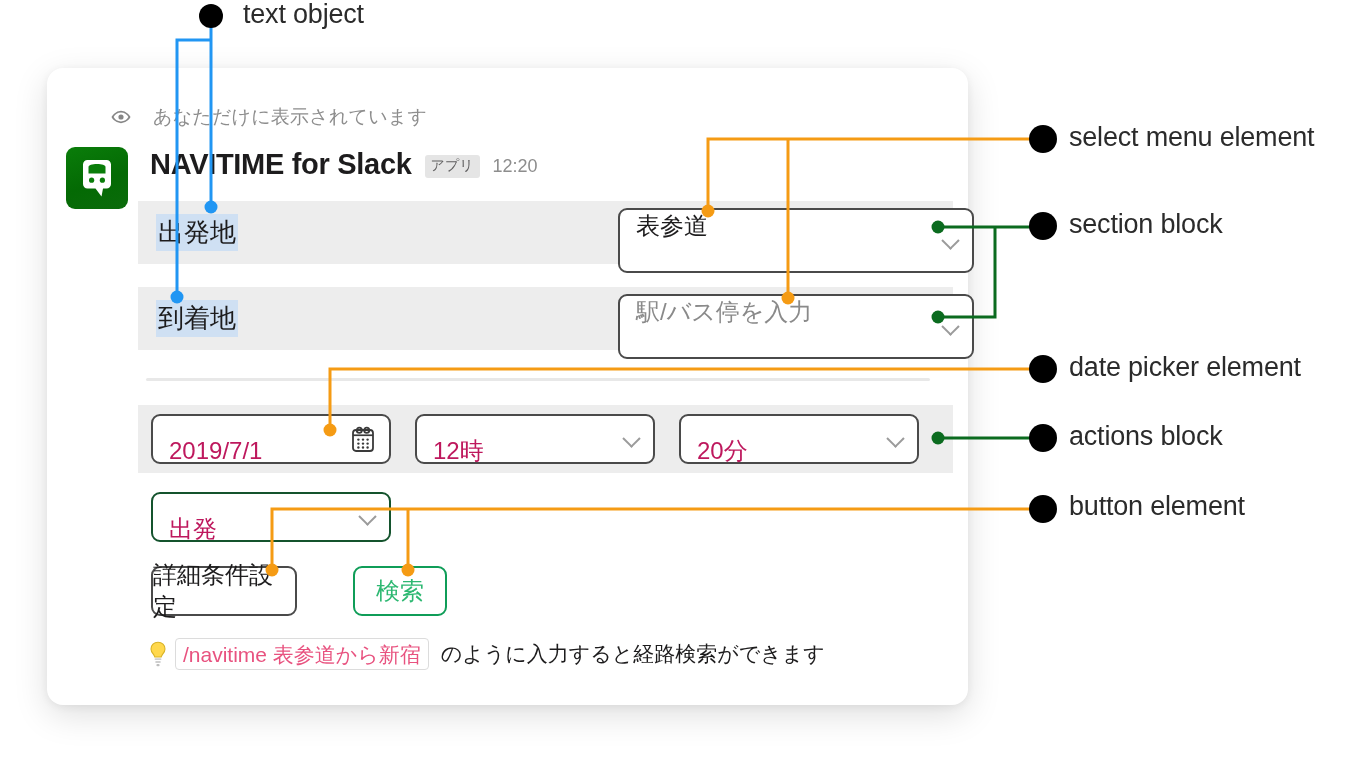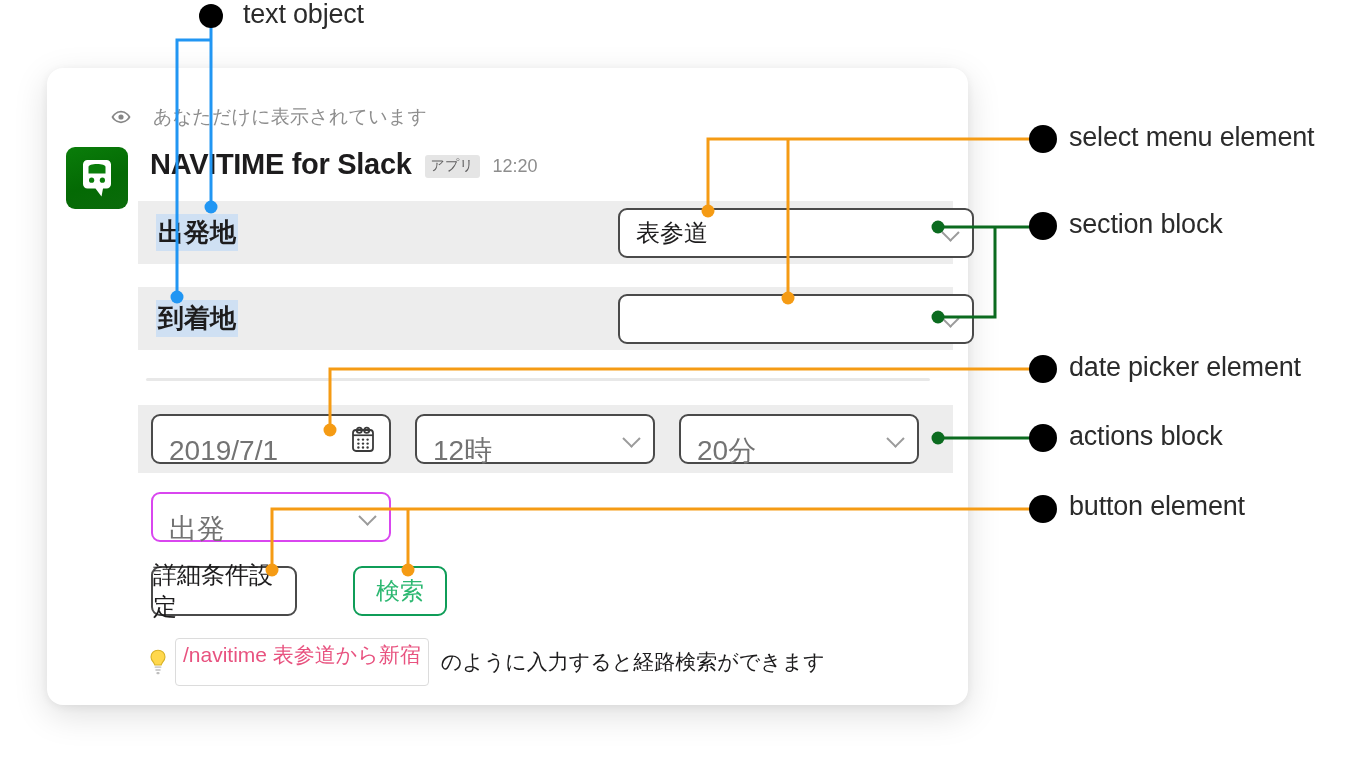--- a/index.html
+++ b/index.html
@@ -37,26 +37,26 @@
   .app-time{font-size:18px;color:#8d8d8d;position:relative;top:-2px;}
 
   
   .section-block{
     position:absolute;left:91px;width:815px;height:63px;background:#ededed;
     display:flex;align-items:center;
   }
   #sec-from{top:133px;}
   #sec-to{top:219px;}
   .sec-label{
-    font-size:26px;font-weight:bold;color:#1d1c1d;margin-left:18px;
+    font-size:26px;font-weight:normal;color:#1d1c1d;margin-left:18px;
     background:#cfe0f3;padding:1px 2px;
   }
   .select-el{
-    position:absolute;height:50px;background:#ffffff;border:2px solid #4a4a4a;
-    border-radius:9px;display:flex;align-items:center;box-sizing:border-box;
+    position:absolute;height:65px;background:#ffffff;border:2px solid #4a4a4a;
+    border-radius:9px;display:flex;box-sizing:border-box;
   }
   .select-val{font-size:24px;color:#1d1c1d;margin-left:16px;}
   .select-val.placeholder{color:#8a8a8a;}
   .chev{
     position:absolute;right:15px;top:50%;margin-top:-4px;
     width:11px;height:11px;border-right:2px solid #9b9b9b;border-bottom:2px solid #9b9b9b;
     transform:rotate(45deg) translate(-2px,-2px);
   }
   #sel-from{left:480px;top:7px;width:356px;}
   #sel-to{left:480px;top:7px;width:356px;}
@@ -68,43 +68,43 @@
   .actions-block{
     position:absolute;left:91px;top:337px;width:815px;height:68px;background:#ededed;
   }
   .act-el{
     position:absolute;top:9px;height:50px;background:#ffffff;border:2px solid #4a4a4a;
     border-radius:9px;box-sizing:border-box;display:flex;align-items:center;
   }
   #datepicker{left:13px;width:240px;}
   #hour-sel{left:277px;width:240px;}
   #min-sel{left:541px;width:240px;}
-  .act-val{font-size:28px;color:#737373;margin-left:16px;margin-top:24px;}
+  .act-val{font-size:24px;color:#be185d;margin-left:16px;margin-top:24px;}
   .cal-icon{position:absolute;right:14px;top:50%;margin-top:-13px;}
 
   
   .mode-sel{
     position:absolute;left:104px;top:424px;width:240px;height:50px;
-    background:#fff;border:2px solid #d946ef;border-radius:9px;box-sizing:border-box;
+    background:#fff;border:2px solid #14532d;border-radius:9px;box-sizing:border-box;
     display:flex;align-items:center;
   }
   .btn{
     position:absolute;height:50px;background:#fff;border:2px solid #4a4a4a;border-radius:9px;
     box-sizing:border-box;display:flex;align-items:center;justify-content:center;
     font-size:24px;color:#1d1c1d;
   }
   #btn-detail{left:104px;top:498px;width:146px;}
   #btn-search{left:306px;top:498px;width:94px;border-color:#0f9d58;color:#2eb872;}
 
   
   .hint{position:absolute;left:100px;top:570px;display:flex;align-items:center;gap:6px;}
   .bulb{width:22px;height:28px;display:block;}
   .code{
     font-size:21px;color:#e8527f;border:1px solid #dcdcdc;border-radius:4px;
-    padding:2px 7px 16px;background:#fff;white-space:nowrap;
+    padding:2px 7px 0;background:#fff;white-space:nowrap;
   }
   .hint-text{font-size:21px;color:#1d1c1d;margin-left:6px;}
 
   
   .anno-svg{position:absolute;left:0;top:0;width:1360px;height:770px;pointer-events:none;}
   .anno-label{
     position:absolute;font-size:27px;color:#2b2b2b;white-space:nowrap;letter-spacing:-.2px;
   }
 </style>
 </head>
@@ -143,20 +143,21 @@
       <span class="sec-label">出発地</span>
       <div class="select-el" id="sel-from">
         <span class="select-val">表参道</span>
         <span class="chev"></span>
       </div>
     </div>
 
     <div class="section-block" id="sec-to">
       <span class="sec-label">到着地</span>
       <div class="select-el" id="sel-to">
+        <span class="select-val placeholder">駅/バス停を入力</span>
         <span class="chev"></span>
       </div>
     </div>
 
     <div class="divider"></div>
 
     <div class="actions-block">
       <div class="act-el" id="datepicker">
         <span class="act-val">2019/7/1</span>
         <span class="cal-icon">

